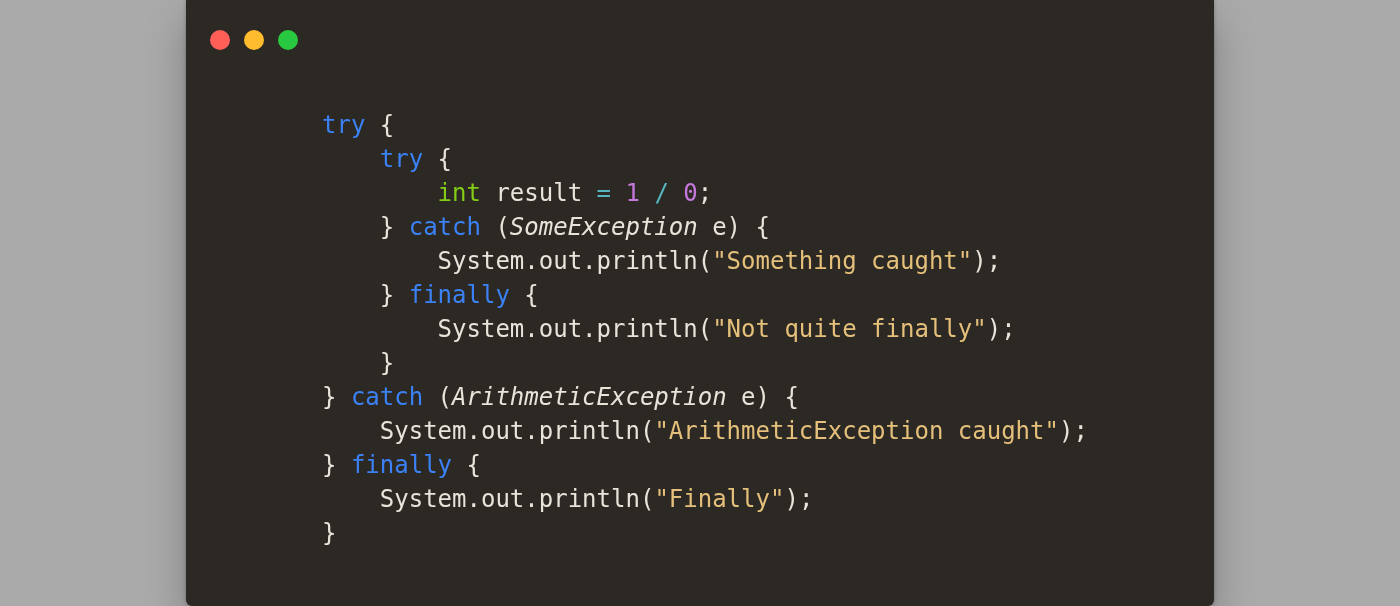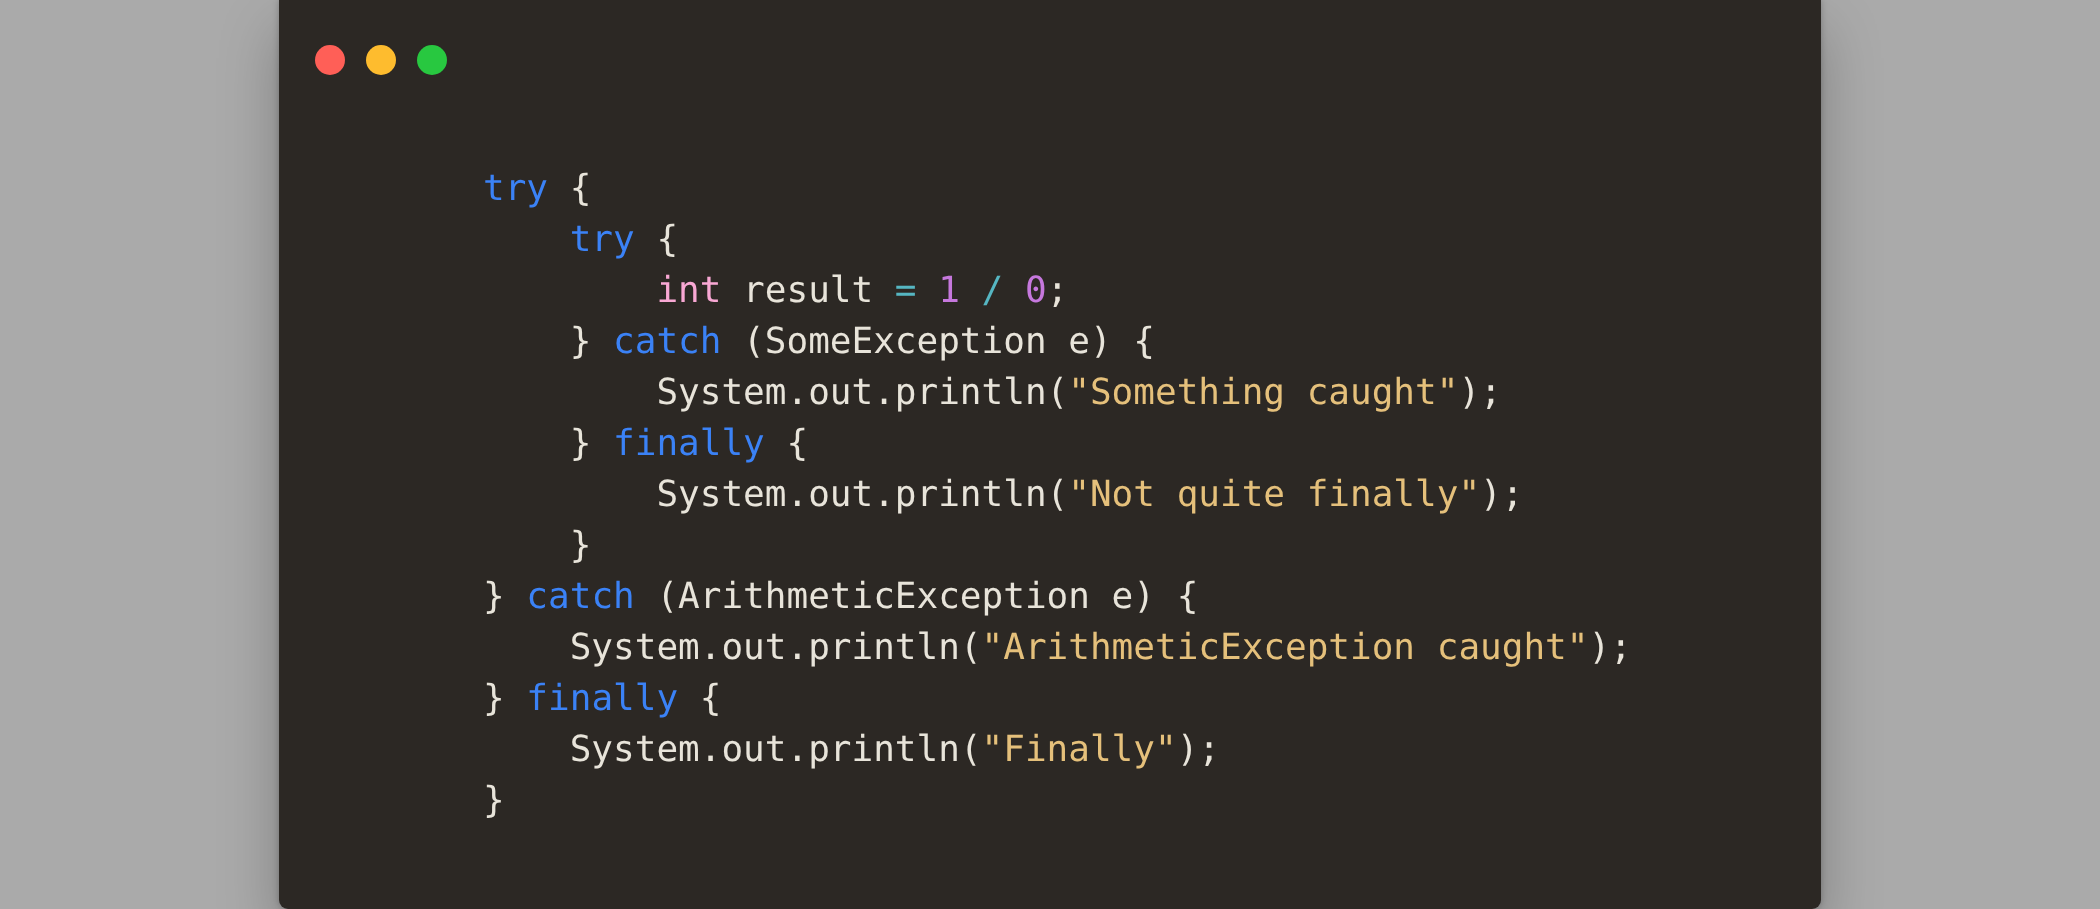--- a/index.html
+++ b/index.html
@@ -46,23 +46,23 @@
     top: 108px;
     margin: 0;
     font-size: 24px;
     line-height: 34px;
     white-space: pre;
     color: #e8e4da;
     font-family: ui-monospace, "SF Mono", Menlo, Monaco, Consolas, monospace;
   }
 
   .kw   { color:#3b82f6; }   
-  .type { color:#f9a8d4; }   
+  .type { color:#84cc16; }   
   .ident{ color:#e8e4da; }   
-  .cls  { color:#e8e4da; }   
+  .cls  { color:#e8e4da;font-style:italic; }   
   .pun  { color:#e8e4da; }   
   .op   { color:#56b6c2; }   
   .num  { color:#c678dd; }   
   .str  { color:#e5c07b; }   
 </style>
 </head>
 <body>
 
 <div class="window">
 

